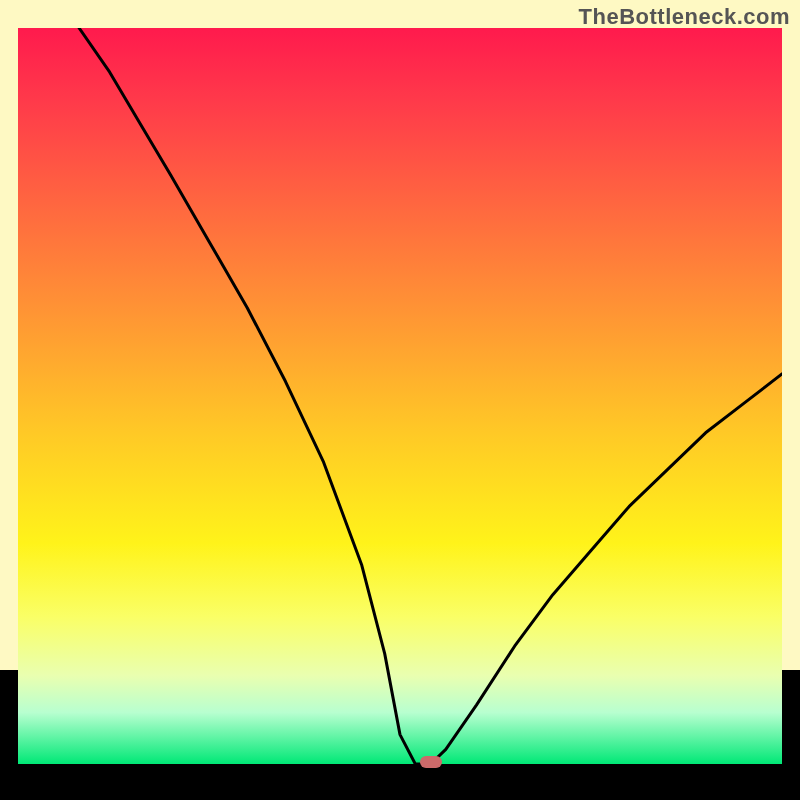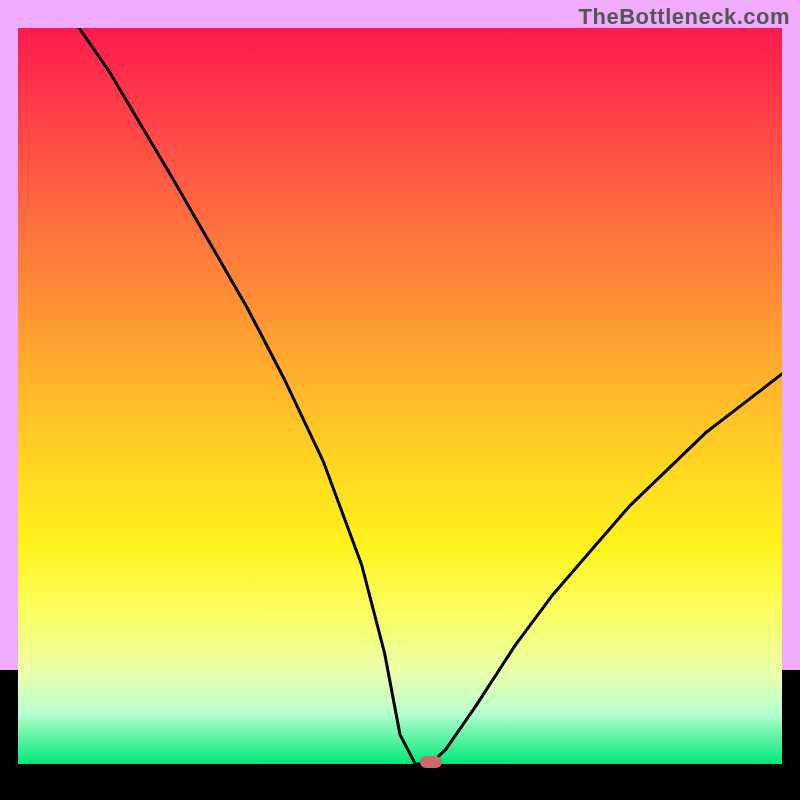--- a/index.html
+++ b/index.html
@@ -8,21 +8,21 @@
     width: 800px;
     height: 800px;
     background: #000;
     overflow: hidden;
     font-family: Arial, Helvetica, sans-serif;
   }
   .frame {
     position: relative;
     width: 800px;
     height: 670px;
-    background: #f0abfc;
+    background: #fef9c3;
   }
   .watermark {
     position: absolute;
     top: 4px;
     right: 10px;
     color: #555;
     font-size: 22px;
     font-weight: 600;
     letter-spacing: 0.5px;
     user-select: none;

